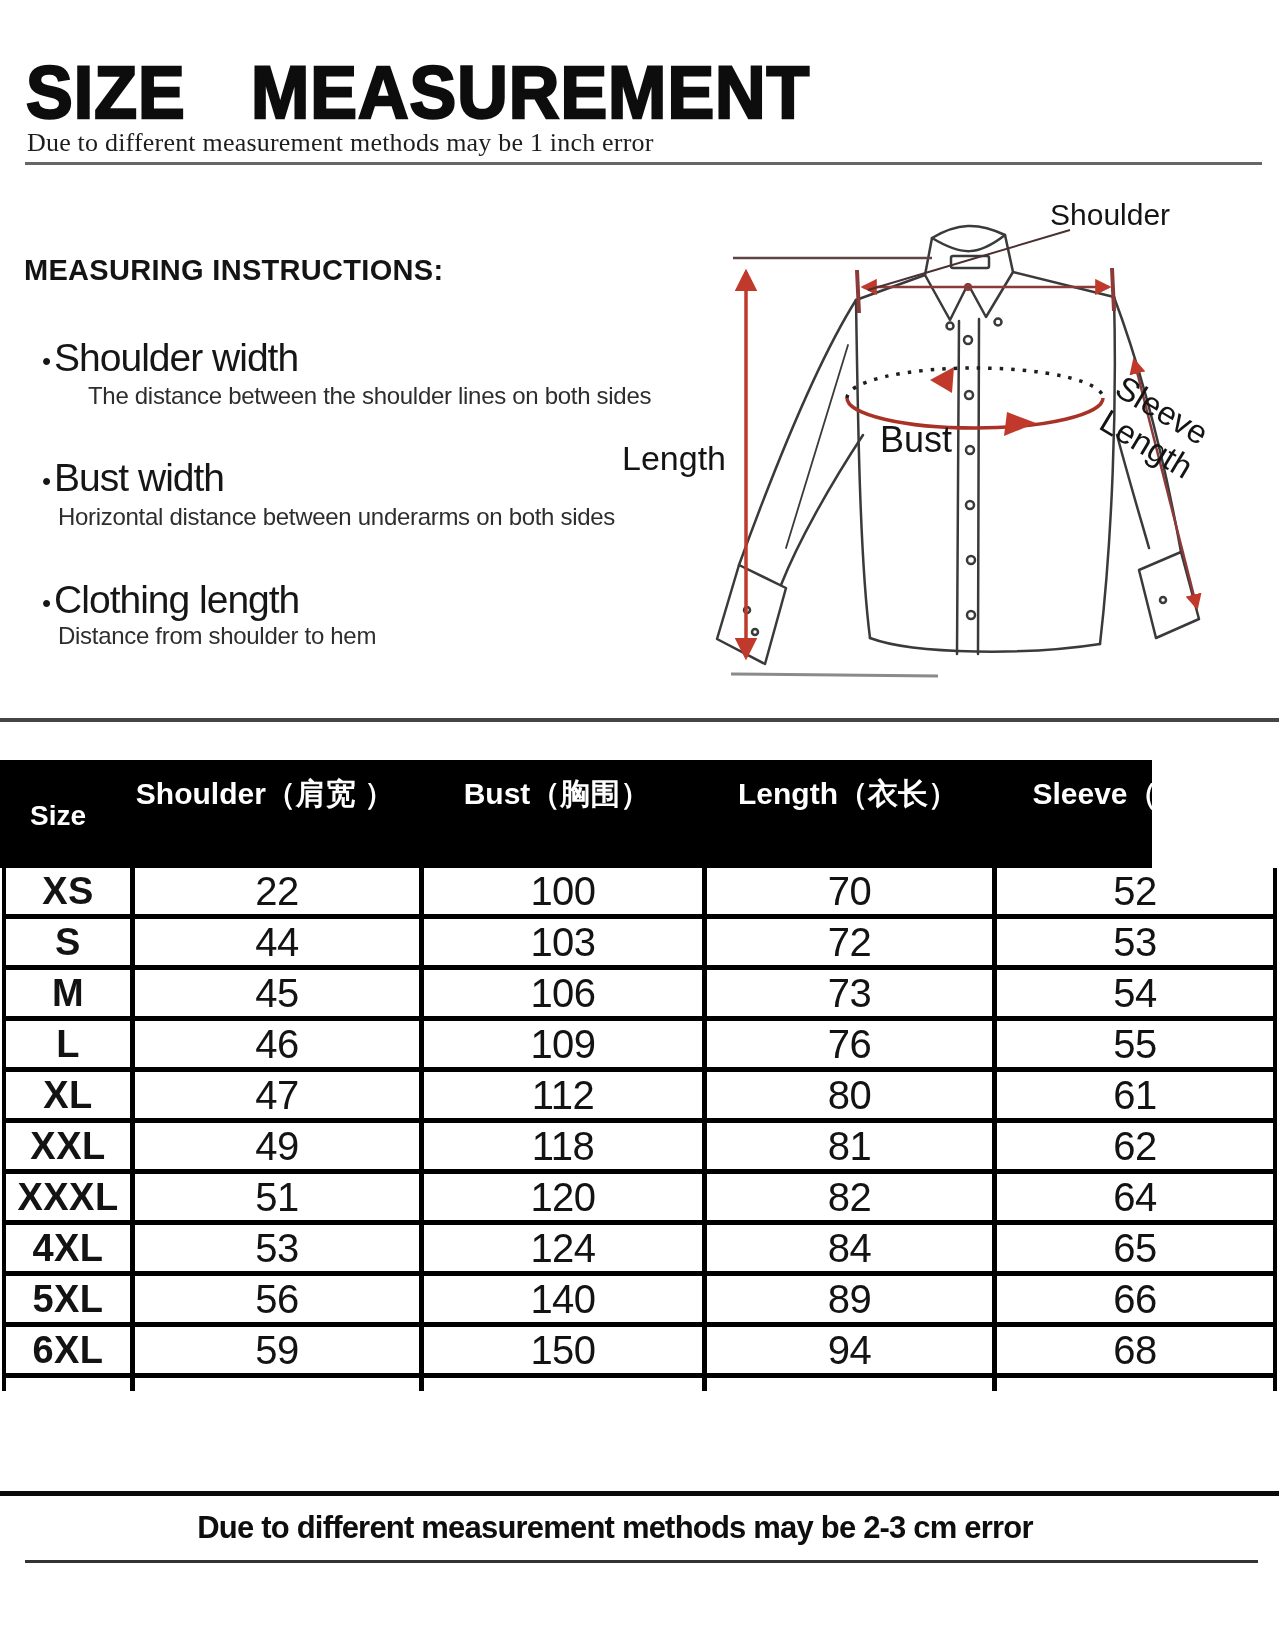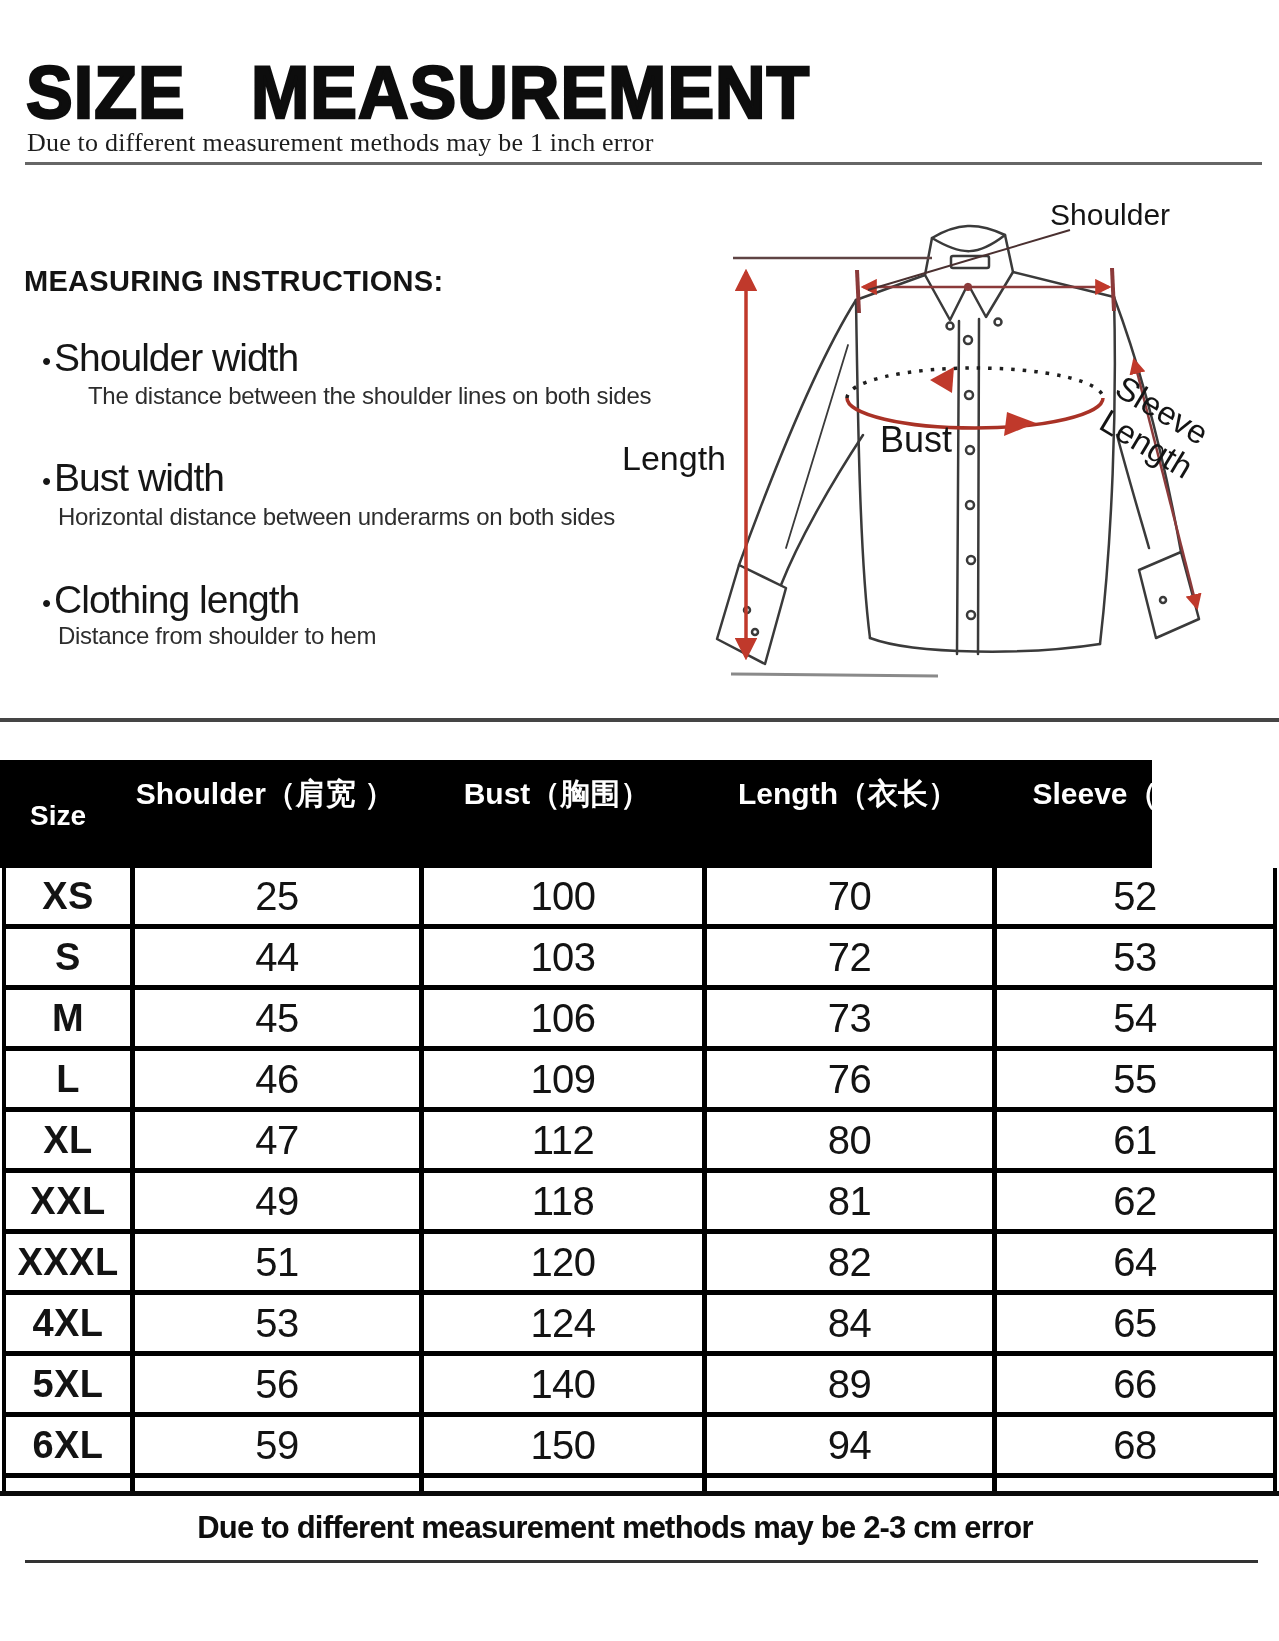--- a/index.html
+++ b/index.html
@@ -15,21 +15,21 @@
     transform:scaleY(1.06);transform-origin:left top;white-space:nowrap;
   }
   .subtitle{
     position:absolute;left:27px;top:128px;
     font-family:"Liberation Serif","DejaVu Serif",serif;
     font-size:26px;color:#1d1d1d;letter-spacing:0.2px;
   }
   .rule-1{position:absolute;left:25px;top:162px;width:1237px;height:3px;background:#666;}
   
   .instr-heading{
-    position:absolute;left:24px;top:265px;
+    position:absolute;left:24px;top:254px;
     font-size:29px;font-weight:700;letter-spacing:0.3px;color:#141414;
   }
   .instr-term{
     position:absolute;display:flex;align-items:center;
     font-size:39px;font-weight:400;letter-spacing:-1px;color:#161616;white-space:nowrap;
   }
   .instr-term .bullet{font-size:26px;margin:6px 4px 0 0;}
   .instr-desc{
     position:absolute;font-size:24px;font-weight:400;color:#2d2d2d;
     letter-spacing:-0.3px;white-space:nowrap;
@@ -49,21 +49,21 @@
   }
   .thead .hsize{font-size:28px;top:40px;}
   .tbody{
     position:absolute;left:2px;top:868px;width:1275px;
     display:grid;grid-template-columns:129px 289px 283px 290px 276px;
     border-left:4px solid #000;border-right:4px solid #000;box-sizing:border-box;
     background:#fff;
   }
   .tr{display:contents;}
   .td{
-    height:61px;box-sizing:border-box;
+    height:51px;box-sizing:border-box;
     border-bottom:5px solid #000;border-right:5px solid #000;
     display:flex;align-items:center;justify-content:center;
     font-size:40px;font-weight:400;color:#131313;letter-spacing:-0.5px;
   }
   .td.last{border-right:none;}
   .td.size{font-size:38px;font-weight:700;letter-spacing:0.5px;}
   .td.stub{height:13px;border-bottom:none;}
   .dbl-line{position:absolute;left:0;top:1491px;width:1279px;height:5px;background:#0a0a0a;}
   .footer-note{
     position:absolute;left:0;top:1510px;width:1230px;text-align:center;
@@ -175,21 +175,21 @@
     <span class="hlabel hsize" style="left:58px">Size</span>
     <span class="hlabel" style="left:265px">Shoulder（肩宽 ）</span>
     <span class="hlabel" style="left:557px">Bust（胸围）</span>
     <span class="hlabel" style="left:848px">Length（衣长）</span>
     <span class="hlabel" style="left:1140px">Sleeve（袖长）</span>
   </div>
 
   <div class="tbody">
     <div class="tr">
       <div class="td size">XS</div>
-      <div class="td">25</div>
+      <div class="td">22</div>
       <div class="td">100</div>
       <div class="td">70</div>
       <div class="td last">52</div>
     </div>
     <div class="tr">
       <div class="td size">S</div>
       <div class="td">44</div>
       <div class="td">103</div>
       <div class="td">72</div>
       <div class="td last">53</div>

